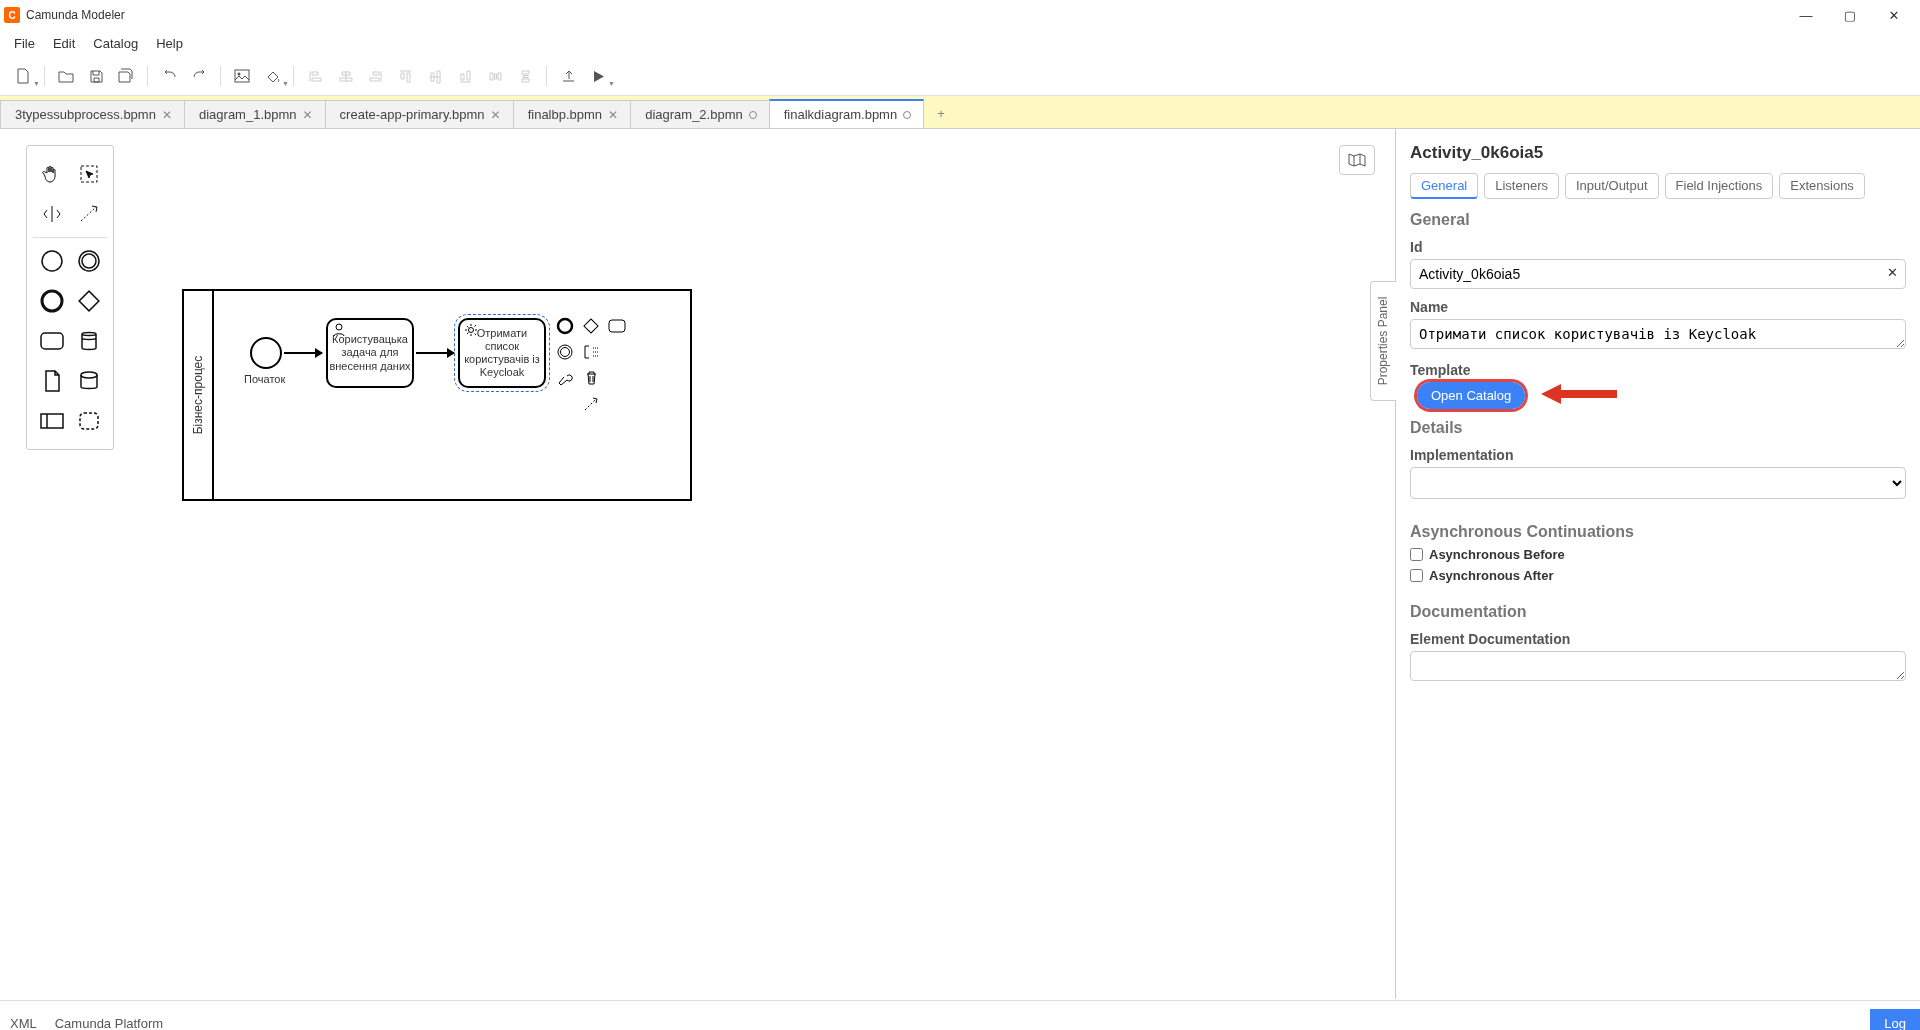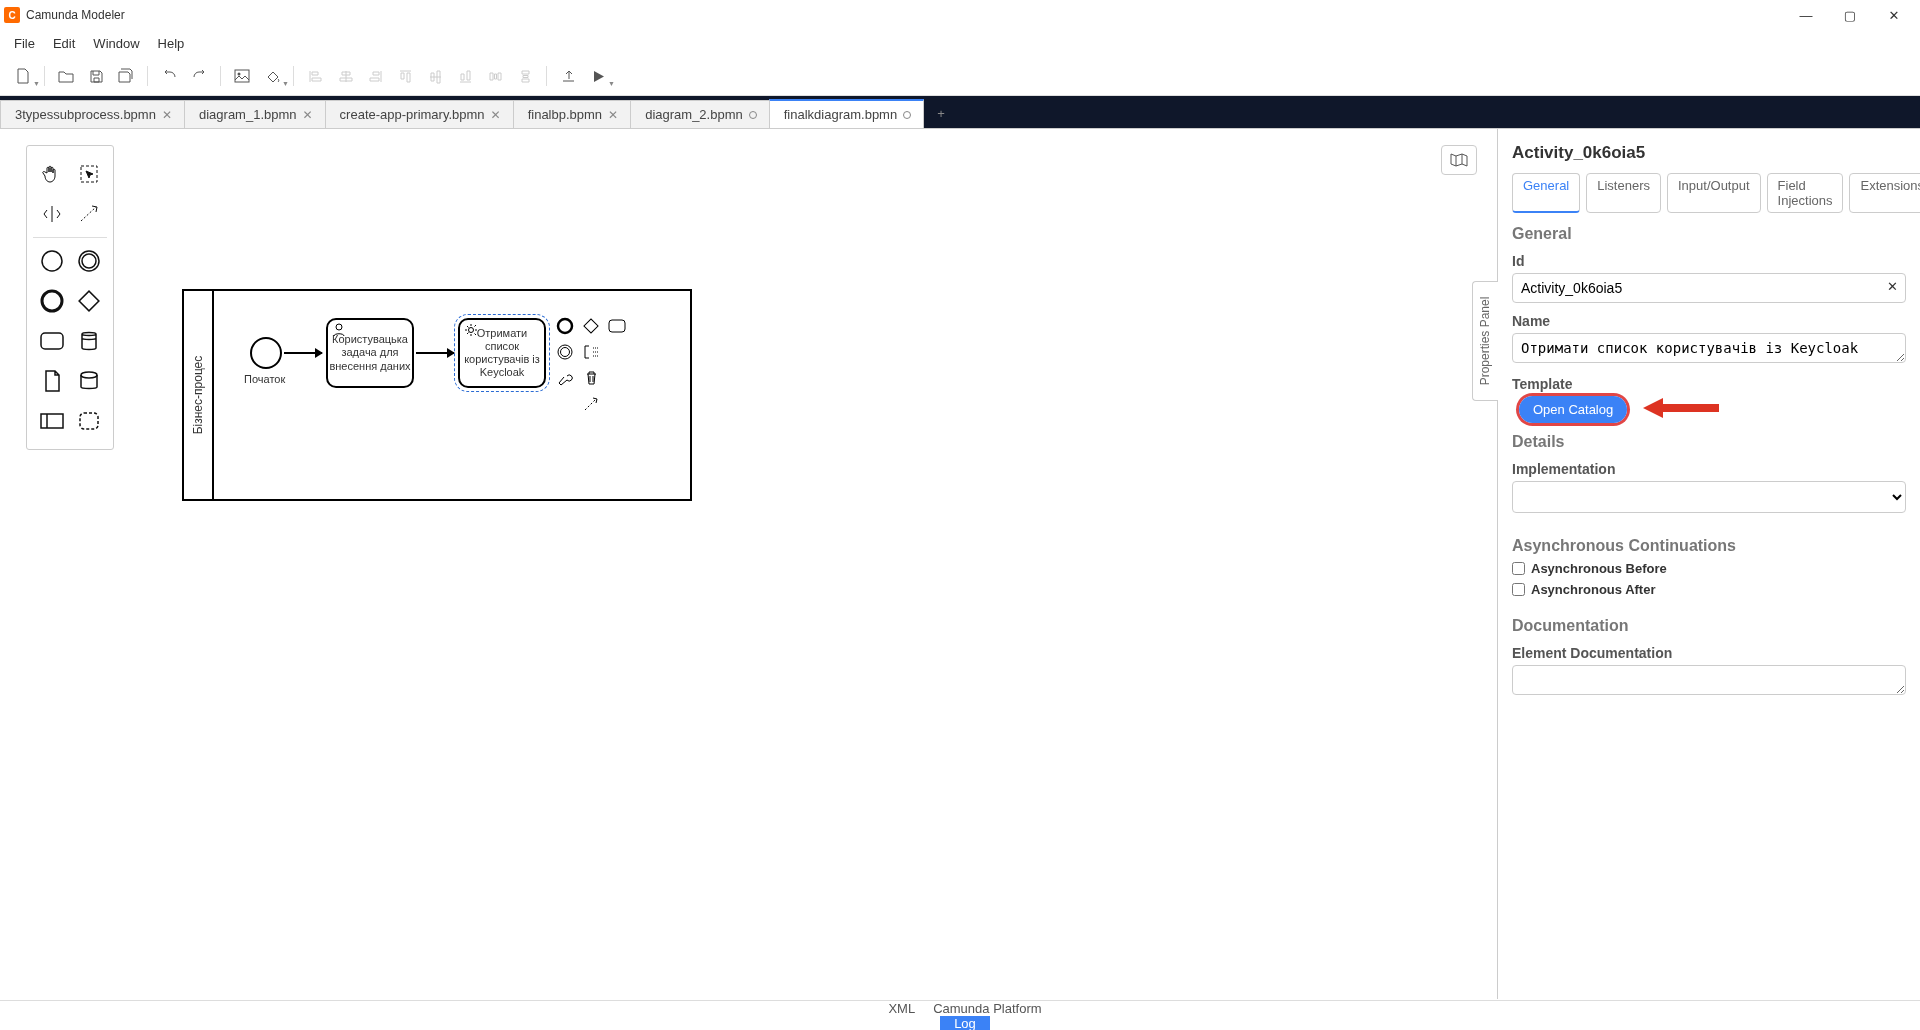--- a/index.html
+++ b/index.html
@@ -10,21 +10,21 @@
 .titlebar-title { font-size: 12px; }
 .titlebar-ctrls { display: flex; gap: 0; }
 .win-btn { width: 44px; height: 28px; display: flex; align-items: center; justify-content: center; font-size: 13px; cursor: pointer; }
 .menubar { display: flex; gap: 2px; padding: 2px 6px; font-size: 13px; }
 .menu-item { padding: 4px 8px; cursor: pointer; }
 .toolbar { display: flex; align-items: center; gap: 4px; padding: 6px 10px; border-bottom: 1px solid #e0e0e0; }
 .tool-btn { width: 26px; height: 26px; display: flex; align-items: center; justify-content: center; color: #555; cursor: pointer; border-radius: 3px; position: relative; }
 .tool-btn.disabled { color: #ccc; cursor: default; }
 .tool-sep { width: 1px; height: 20px; background: #ddd; margin: 0 4px; }
 .caret-dn { font-size: 7px; position:absolute; right:-4px; bottom:2px; color:#888;}
-.tabs { display: flex; align-items: stretch; border-bottom: 1px solid #ccc; background: #0f172a; }
+.tabs { display: flex; align-items: stretch; border-bottom: 1px solid #ccc; background: #fef9c3; }
 .tab { display: flex; align-items: center; padding: 6px 12px 6px 14px; border: 1px solid #ccc; border-bottom: none; margin-right: -1px; margin-top: 4px; cursor: pointer; background: #f2f2f2; font-size: 13px; color:#444; gap:6px;}
 .tab.active { background: #fff; border-top: 2px solid #3b82f6; margin-top: 3px; }
 .tab .close { font-size: 12px; color: #888; }
 .tab .dirty { width:8px; height:8px; border:1px solid #888; border-radius:50%; display:inline-block;}
 .tab-add { padding: 6px 14px; cursor: pointer; color:#888; margin-top:4px;}
 .workspace { display: flex; height: calc(100vh - 30px - 28px - 39px - 33px - 30px); }
 .canvas { flex: 1; position: relative; background: #fff; }
 .palette { position: absolute; left: 26px; top: 16px; width: 88px; background:#fff; border:1px solid #ccc; border-radius:3px; display:grid; grid-template-columns: 1fr 1fr; gap:0; padding: 8px 6px;}
 .pal { height:40px; display:flex; align-items:center; justify-content:center; cursor:pointer;}
 .pal-sep { grid-column: span 2; height:1px; background:#ddd; margin:3px 0;}
@@ -37,37 +37,37 @@
 .start-label { position:absolute; left:60px; top:82px; font-size:11px; text-align:center;}
 .task { position:absolute; width:88px; height:70px; border:2px solid #000; border-radius:10px; font-size:11px; text-align:center; display:flex; align-items:center; justify-content:center; line-height:1.2;}
 .task .task-icon { position:absolute; left:4px; top:3px; }
 .task.selected { outline:1px dashed #2a6bd4; outline-offset:3px;}
 .arrow { position:absolute; height:2px; background:#000;}
 .arrow::after{content:""; position:absolute; right:-1px; top:-4px; border-left:8px solid #000; border-top:5px solid transparent; border-bottom:5px solid transparent;}
 .ctx-pad { position:absolute; display:grid; grid-template-columns: repeat(3,22px); gap:4px;}
 .ctx-pad .ci { width:22px; height:22px; display:flex; align-items:center; justify-content:center;}
 .props-toggle { position:absolute; right:-1px; top:152px; width:26px; height:120px; border:1px solid #ccc; border-right:none; border-radius:4px 0 0 4px; display:flex; align-items:center; justify-content:center; background:#fff;}
 .props-toggle span{ transform: rotate(-90deg); white-space:nowrap; font-size:12px; color:#666;}
-.props { width: 423px; border-left:1px solid #ccc; padding: 14px 14px 0 14px; overflow:auto; background:#fff;}
+.props { width: 525px; border-left:1px solid #ccc; padding: 14px 14px 0 14px; overflow:auto; background:#fff;}
 .props h2 { font-size:17px; font-weight:700; margin-bottom:10px;}
 .prop-tabs { display:flex; gap:6px; margin-bottom:12px;}
 .ptab { padding:4px 10px; border:1px solid #ccc; border-radius:4px; cursor:pointer; color:#666; font-size:13px;}
 .ptab.active{ border-bottom:2px solid #3b82f6; color:#3b82f6;}
 .section-h { font-size:16px; font-weight:700; color:#777; margin: 10px 0 6px;}
 .lab { font-size:14px; font-weight:600; color:#555; margin: 10px 0 4px;}
 .inp-wrap { position:relative; }
 .inp { width:100%; padding:6px 26px 6px 8px; border:1px solid #ccc; border-radius:4px; font-size:14px;}
 .inp-clear { position:absolute; right:8px; top:6px; cursor:pointer; color:#333;}
 .ta { width:100%; min-height:28px; padding:6px 8px; border:1px solid #ccc; border-radius:4px; font-size:14px; resize:vertical;}
 .btn-primary { background:#3b82f6; color:#fff; border:none; padding:6px 14px; border-radius:14px; cursor:pointer; font-size:13px;}
 .btn-highlight { box-shadow: 0 0 0 3px rgba(220,38,38,0.85); border-radius:16px;}
 .red-arrow { display:inline-block; margin-left:14px; vertical-align:middle;}
 .sel { width:100%; padding:6px 8px; border:1px solid #ccc; border-radius:4px; font-size:14px; background:#fff;}
 .chk { display:flex; align-items:center; gap:6px; font-size:13px; margin:6px 0; color:#333; font-weight:600;}
-.statusbar { position:fixed; bottom:0; left:0; right:0; height:30px; border-top:1px solid #ddd; display:flex; align-items:center; justify-content:space-between; padding:0 0 0 10px;flex-direction:column;}
+.statusbar { position:fixed; bottom:0; left:0; right:0; height:30px; border-top:1px solid #ddd; display:flex; align-items:center; justify-content:space-between; padding:16px 0 0 10px;}
 .status-left { display:flex; gap:18px; color:#555; font-size:13px;}
 .log-btn { background:#3b82f6; color:#fff; height:30px; padding:0 14px; display:flex; align-items:center; cursor:pointer;}
 </style>
 </head>
 <body>
 
 <div class="titlebar">
   <div class="titlebar-left">
     <span class="app-icon">C</span>
     <span class="titlebar-title">Camunda Modeler</span>
@@ -75,21 +75,21 @@
   <div class="titlebar-ctrls">
     <div class="win-btn">—</div>
     <div class="win-btn">▢</div>
     <div class="win-btn">✕</div>
   </div>
 </div>
 
 <div class="menubar">
   <div class="menu-item">File</div>
   <div class="menu-item">Edit</div>
-  <div class="menu-item">Window</div>
+  <div class="menu-item">Catalog</div>
   <div class="menu-item">Help</div>
 </div>
 
 <div class="toolbar">
   <div class="tool-btn">
       <svg width="16" height="16">
         <path d="M3 1h7l3 3v11H3z" fill="none" stroke="#555"></path>
       </svg>
       <span class="caret-dn">▼</span>
     </div>

